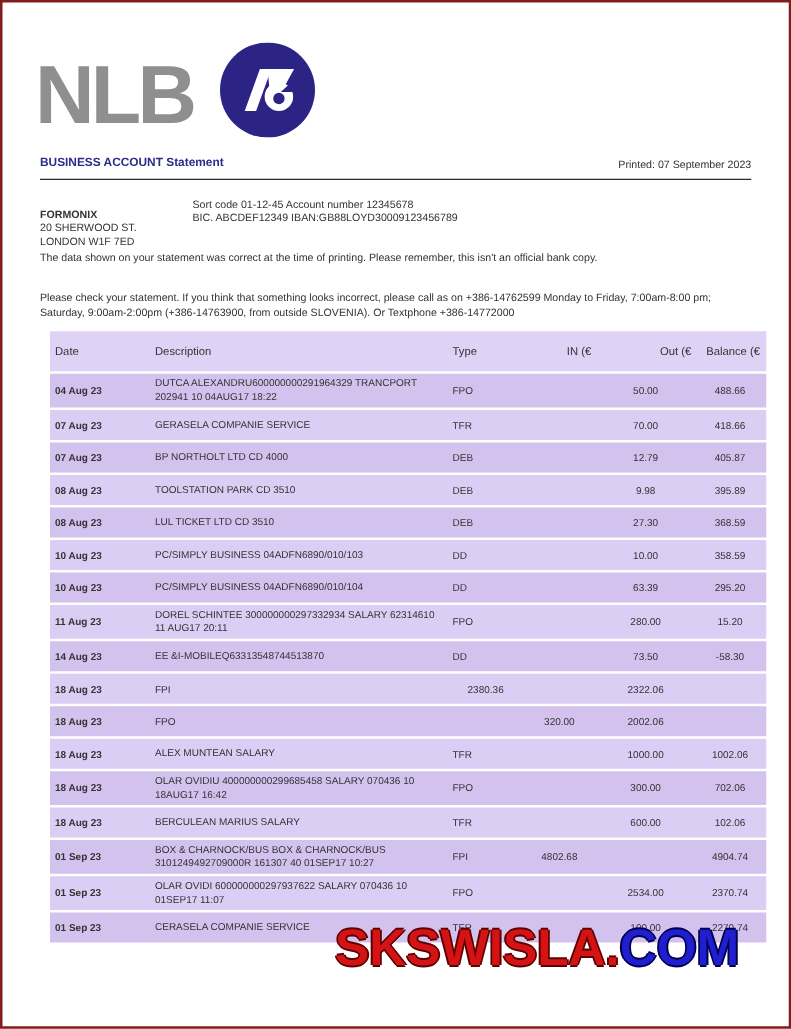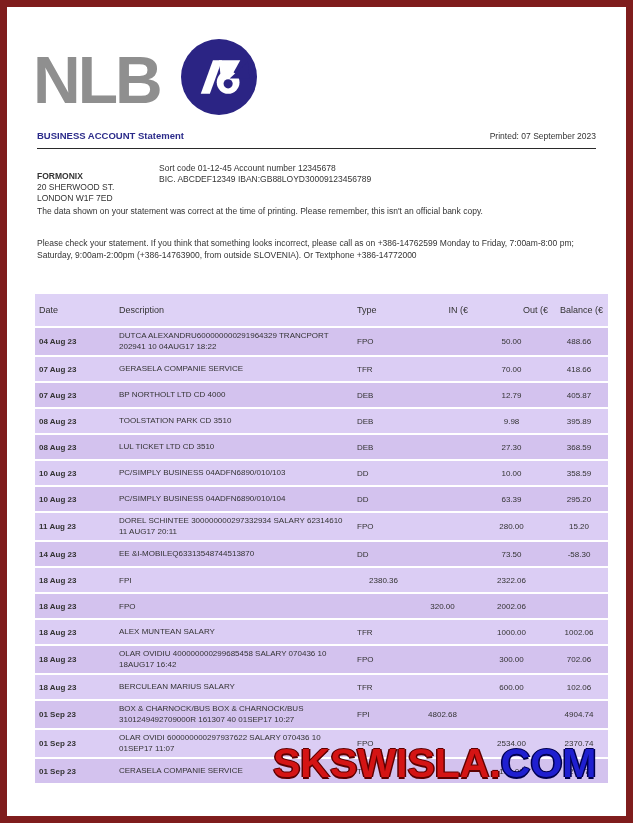--- a/index.html
+++ b/index.html
@@ -1,20 +1,20 @@
 <!DOCTYPE html>
 <html><head>
 <meta charset="utf-8">
 <style>
   html,body { margin:0; padding:0; }
   body {
     width:633px; height:823px; position:relative; background:#ffffff;
     font-family:"Liberation Sans", sans-serif; color:#222; overflow:hidden;
   }
-  .page { position:absolute; inset:0; border:7px solid #7f1d1d; box-sizing:border-box; background:#fff; }
+  .page { position:absolute; inset:0; border:2px solid #7f1d1d; box-sizing:border-box; background:#fff; }
 
   
   .logo-row { position:absolute; left:26px; top:38px; height:76px; }
   .logo-text {
     font-size:66px; font-weight:bold; color:#8f8f8f; line-height:70px;
     letter-spacing:-3px; display:inline-block; vertical-align:top;
   }
   .logo-circle { position:absolute; left:148px; top:-6px; width:76px; height:76px; }
 
   
@@ -24,21 +24,21 @@
 
   
   .acct-name-block { position:absolute; left:30px; top:164px; font-size:8.5px; line-height:11px; color:#333; }
   .acct-name-block .bold { font-weight:bold; }
   .acct-codes-block { position:absolute; left:152px; top:156px; font-size:8.5px; line-height:11px; color:#333; }
 
   .disclaimer { position:absolute; left:30px; top:199px; width:566px; font-size:8.5px; color:#333; }
   .contact { position:absolute; left:30px; top:231px; width:572px; font-size:8.5px; line-height:11.5px; color:#333; }
 
   
-  .stmt-table { position:absolute; left:28px; top:263px; width:573px;margin-top:24px; }
+  .stmt-table { position:absolute; left:38px; top:263px; width:573px; }
   .thead, .trow {
     display:grid;
     grid-template-columns:82px 238px 60px 58px 80px 55px;
     align-items:center;
   }
   .thead {
     background:#ded2f6; height:32px; font-size:9px; color:#333; margin-bottom:2px;
   }
   .tbody .trow { margin-bottom:2px; min-height:24px; font-size:8px; color:#333; padding:3px 0; box-sizing:border-box; }
   .tbody .trow:nth-child(odd)  { background:#d3c2ee; }

